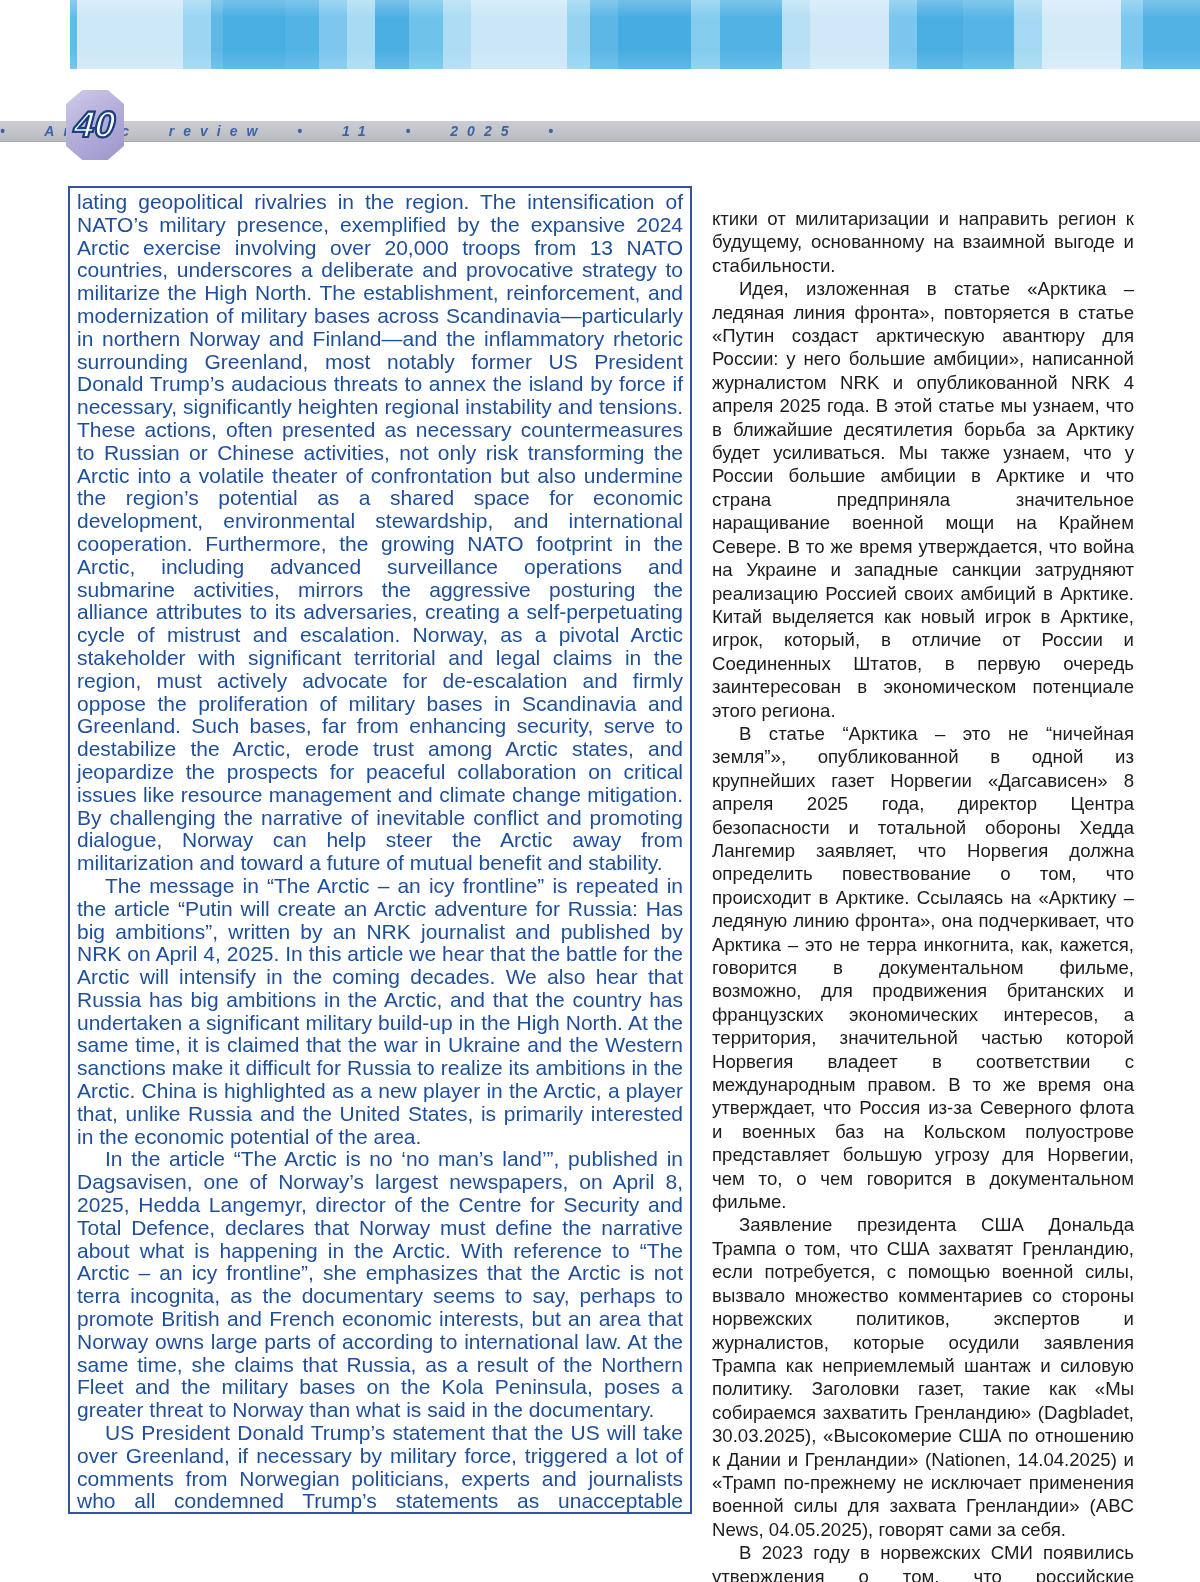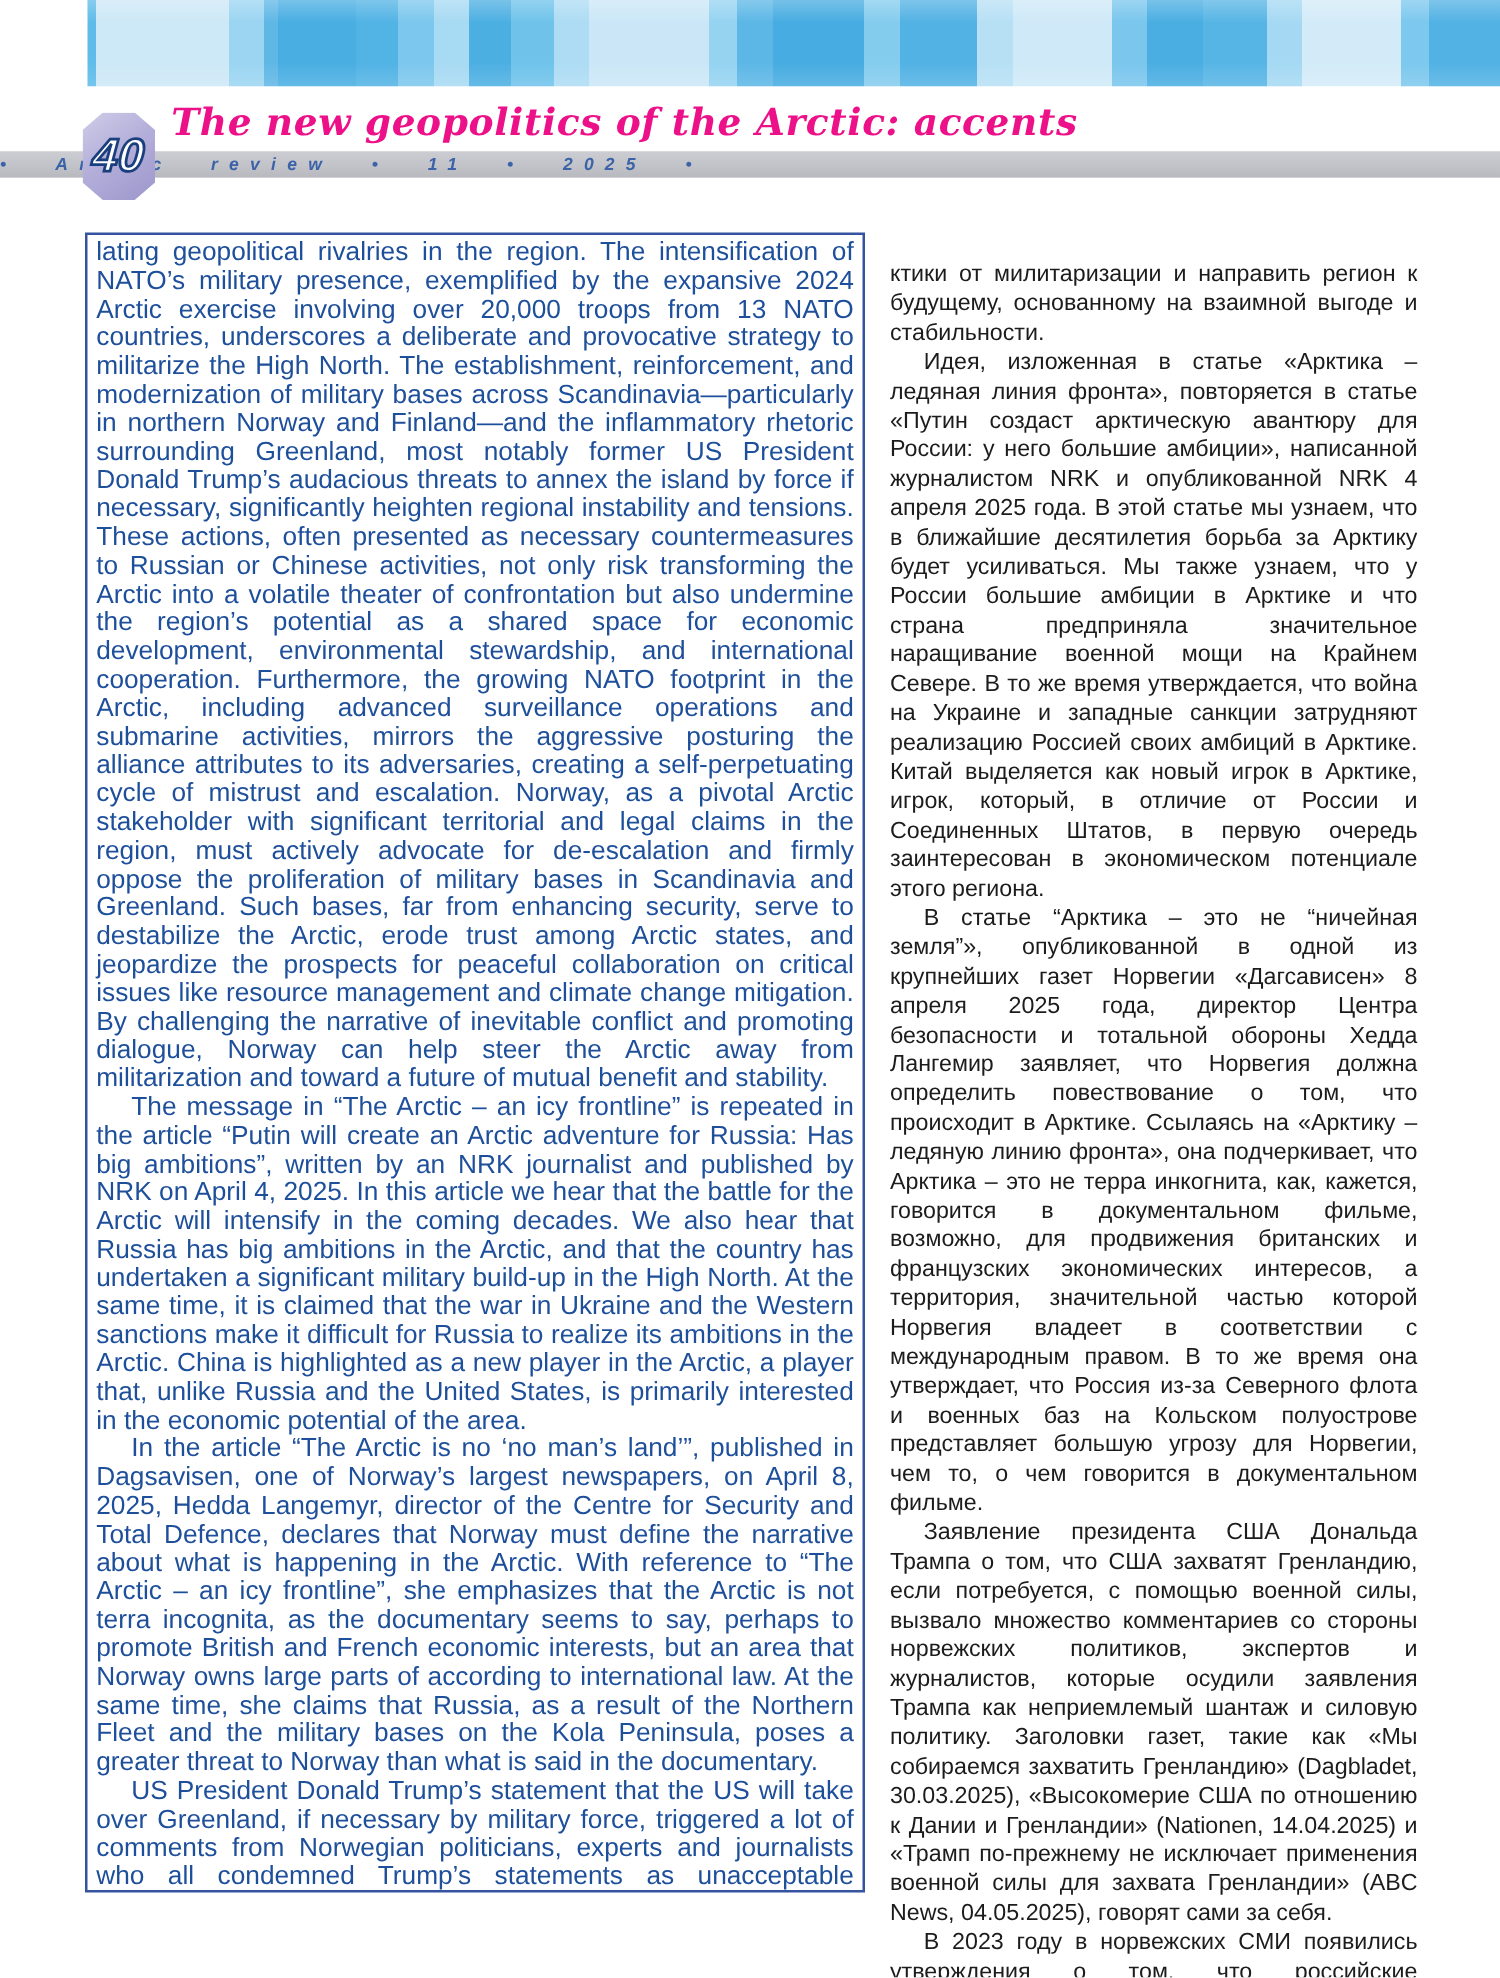--- a/index.html
+++ b/index.html
@@ -74,21 +74,20 @@
     font-size:18.6px;line-height:23.4px;color:#1c1c1c;}
   .ru-col p:first-child{text-indent:0;}
 </style>
 </head>
 <body>
 
 <div class="page">
 
   <div class="banner"></div>
 
-  <div class="headline">The new geopolitics of the Arctic: accents</div>
 
   <div class="rule">
     <div class="rule-text">•  Arctic review  •  11  •  2025  •</div>
   </div>
 
   <div class="badge">
     <span>40</span>
   </div>
 
   <div class="en-box">

